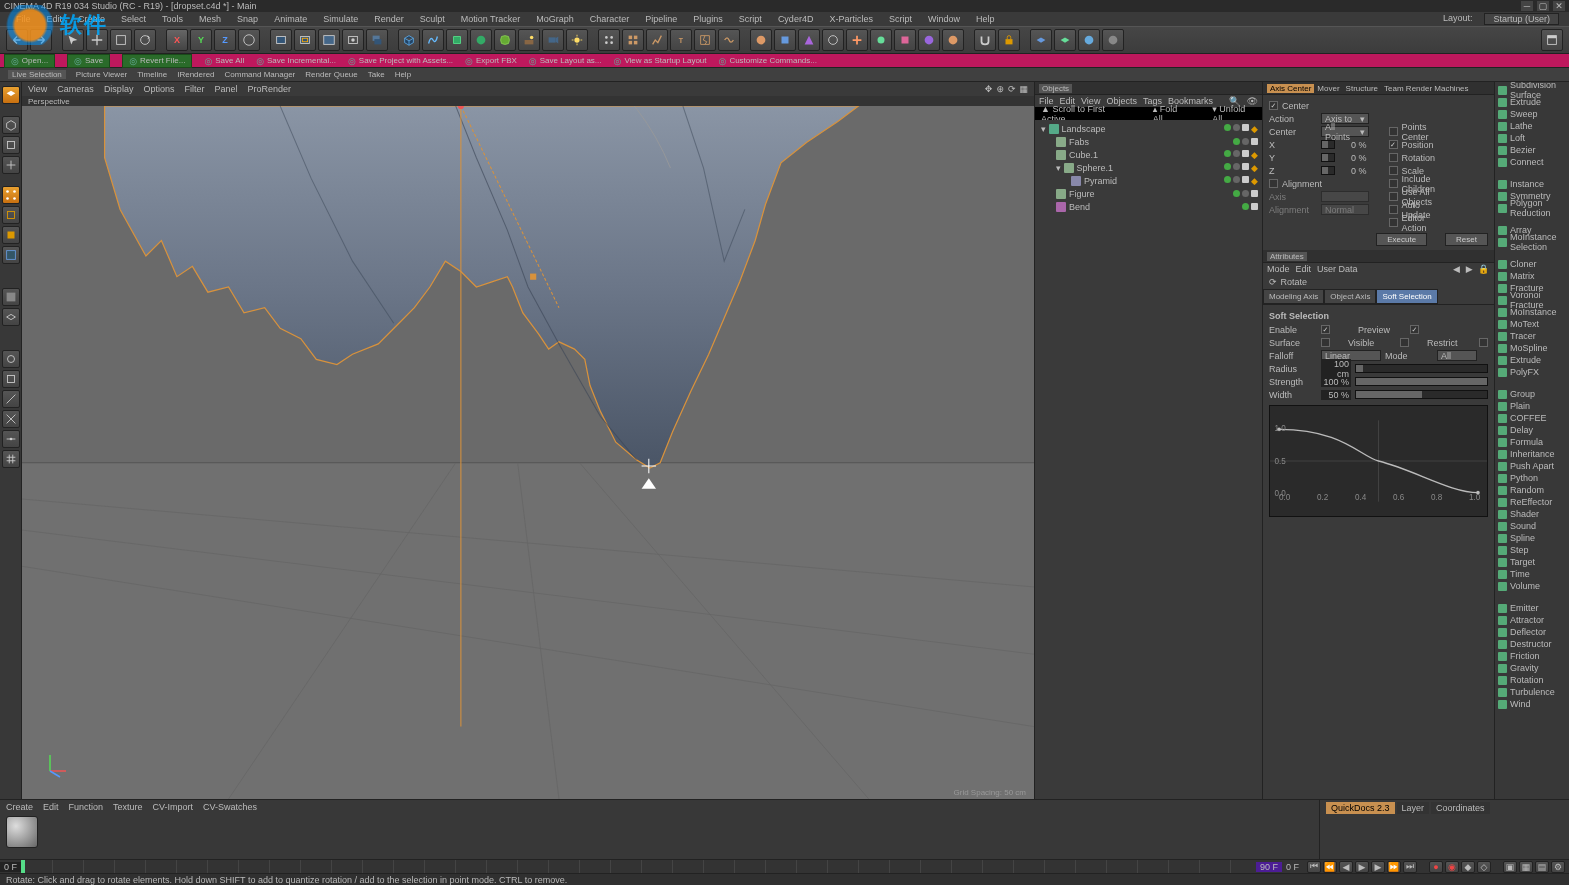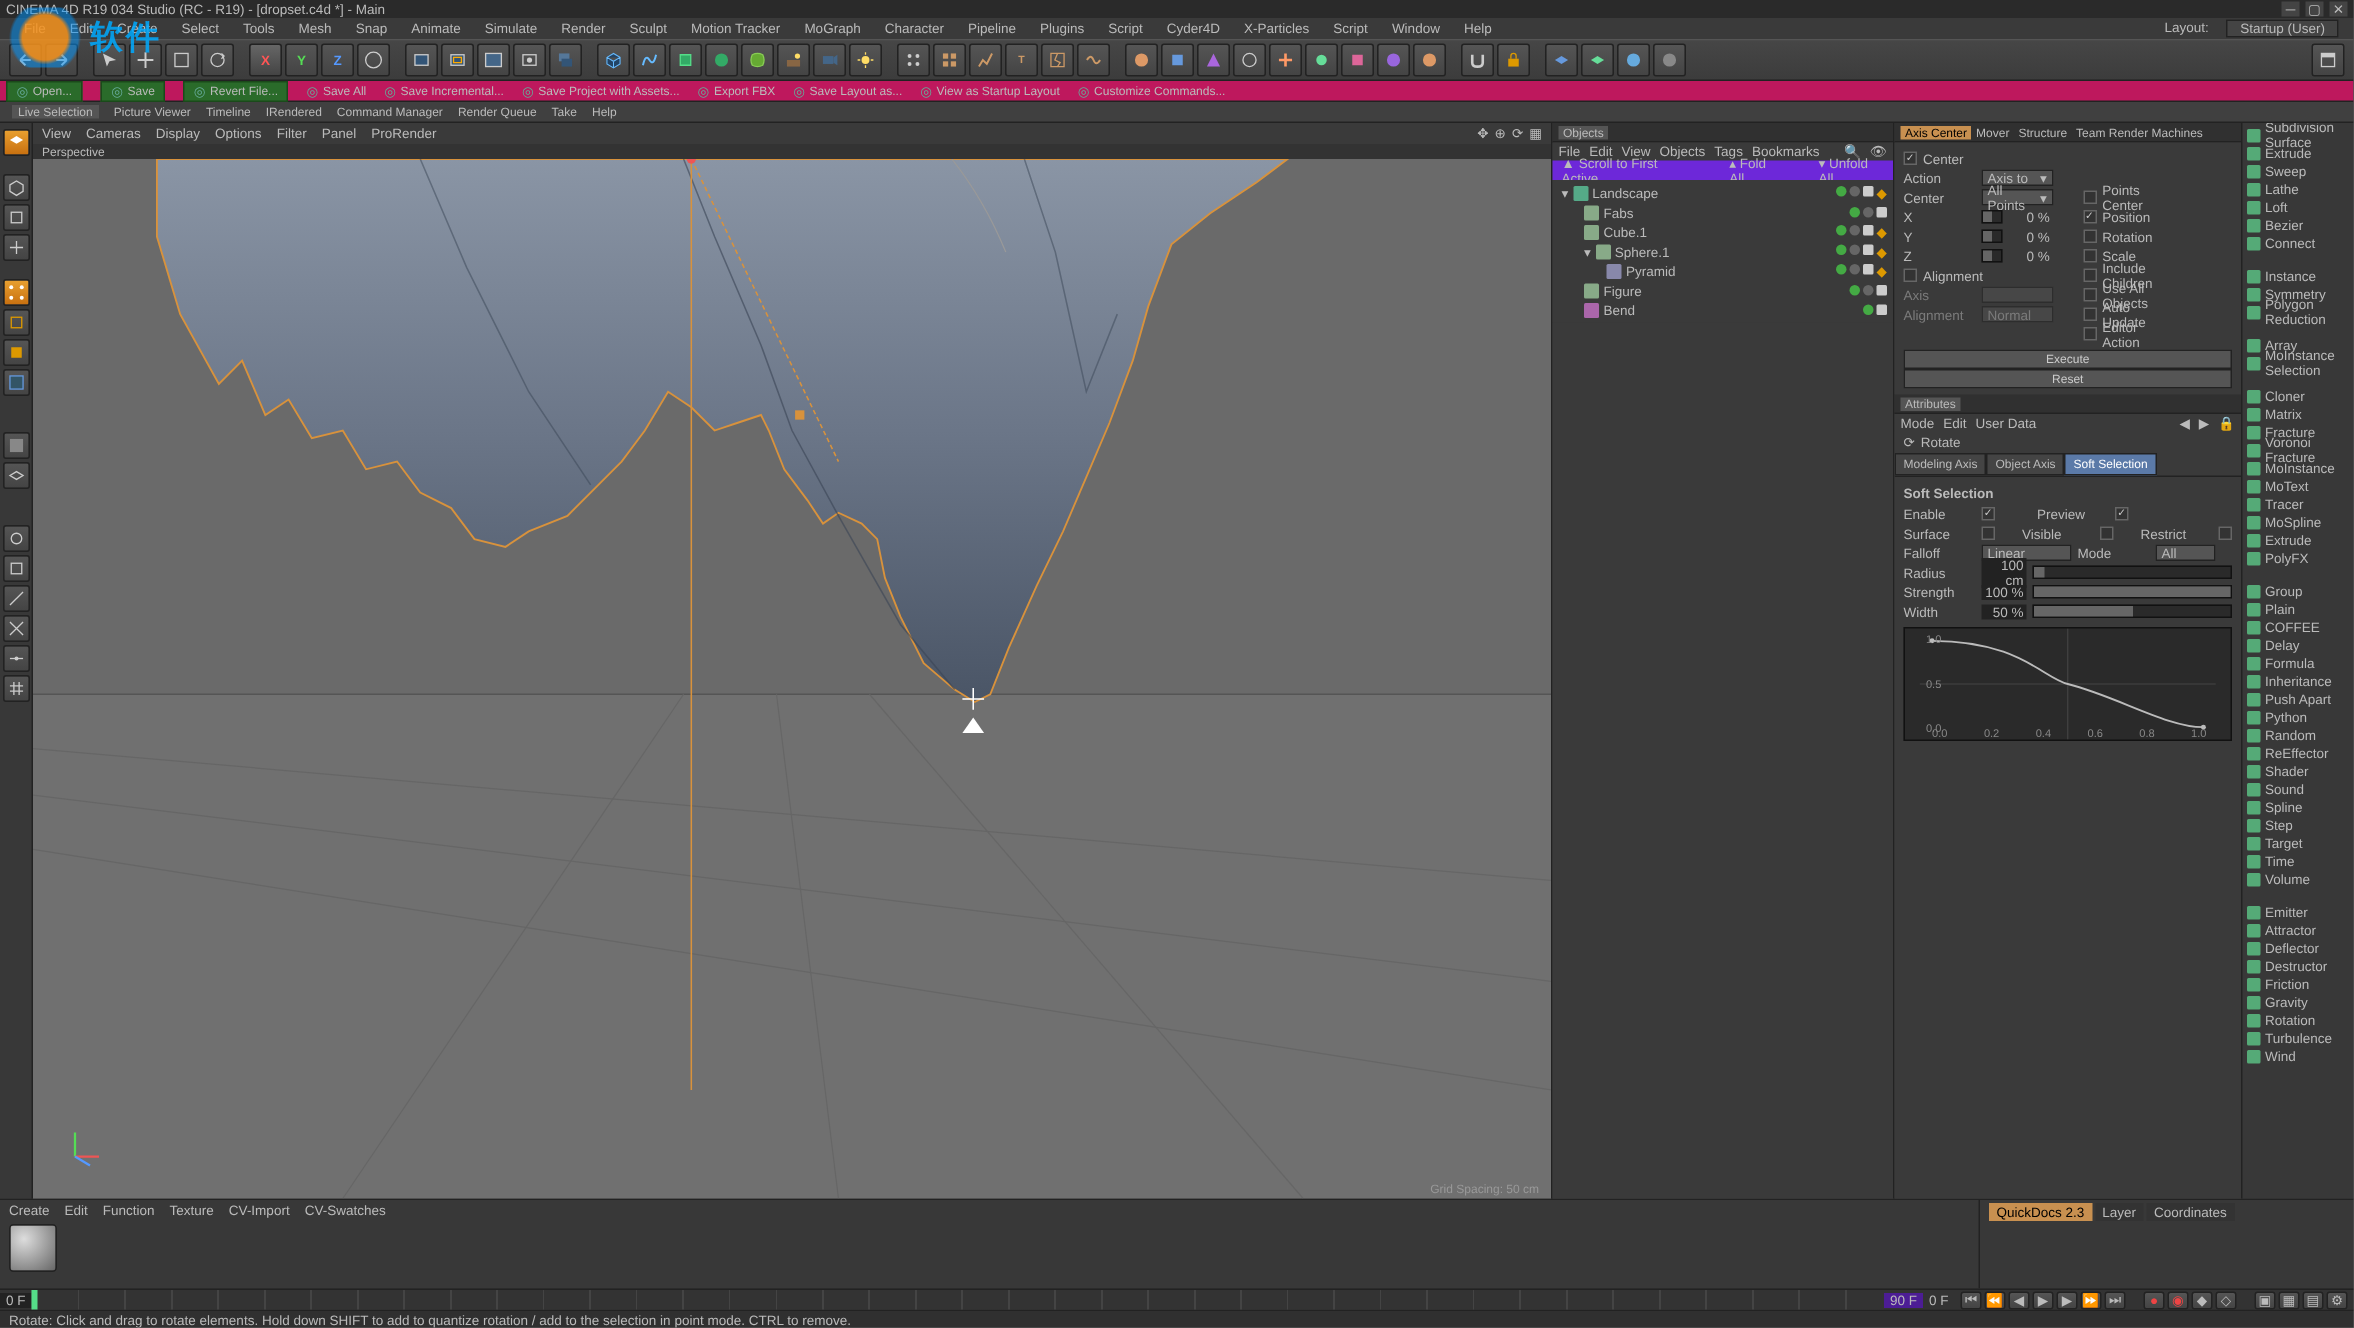--- a/index.html
+++ b/index.html
@@ -64,44 +64,44 @@
 
 .obj-tree { background: #3a3a3a; padding: 2px 0; font-size: 8px; min-height: 90px; }
 .obj-row { display: flex; align-items: center; height: 13px; padding-left: 6px; gap: 3px; cursor: pointer; }
 .obj-row .indent { width: 12px; }
 .obj-row .icon { width: 10px; height: 10px; background: #58a; border-radius: 1px; }
 .obj-row .dots { margin-left: auto; display: flex; gap: 2px; padding-right: 4px; }
 .obj-row .dots i { width: 7px; height: 7px; border-radius: 50%; display: inline-block; }
 .obj-row .dots .g { background: #4a4; }
 .obj-row .dots .gr { background: #666; }
 .obj-row .dots .ck { width: 7px; height: 7px; background: #ccc; border-radius: 1px; }
-.obj-toolbar { height: 13px; background: #6d28d9; display: flex; gap: 24px; align-items: center; padding: 0 6px; font-size: 8px; }
+.obj-toolbar { height: 13px; background: #000000; display: flex; gap: 24px; align-items: center; padding: 0 6px; font-size: 8px; }
 .obj-toolbar span { cursor: pointer; }
 
 
 .axis-panel { background: #3a3a3a; padding: 4px 6px; font-size: 8px; }
 .field-row { display: flex; align-items: center; height: 13px; gap: 4px; }
 .field-row label { width: 48px; }
 .field-row .dropdown { flex: 1; background: #555; border: 1px solid #222; height: 11px; padding: 0 3px; display: flex; align-items: center; justify-content: space-between; }
 .field-row .slider { flex: 1; height: 9px; background: #2a2a2a; border: 1px solid #111; position: relative; }
 .field-row .slider .fill { height: 100%; width: 50%; background: #666; }
 .field-row .numbox { width: 30px; text-align: right; padding-right: 2px; }
-.btn-row { display: flex; gap: 0; justify-content: flex-end; margin-top: 4px; flex-direction: column; }
+.btn-row { display: flex; gap: 18px; justify-content: flex-end; margin-top: 4px; }
 .btn-row button { background: #555; border: 1px solid #222; padding: 1px 10px; font-size: 8px; color: #ccc; cursor: pointer; }
 .two-col { display: flex; gap: 20px; }
 .two-col > div { flex: 1; }
 
 
 .attr-panel { flex: 1; background: #3a3a3a; display: flex; flex-direction: column; overflow: hidden; }
 .attr-tabs { display: flex; background: #3a3a3a; border-bottom: 1px solid #222; }
 .attr-tabs span { padding: 2px 5px; font-size: 8px; cursor: pointer; border: 1px solid #222; background: #444; }
 .attr-tabs .sel { background: #5b7aa8; color: #fff; }
 .attr-body { padding: 4px 6px; font-size: 8px; flex: 1; overflow: hidden; }
 .attr-body .section { font-weight: bold; margin: 2px 0; }
-.curve { height: 76px; background: #2a2a2a; border: 1px solid #111; margin: 4px 0; position: relative; }
+.curve { height: 112px; background: #2a2a2a; border: 1px solid #111; margin: 4px 0; position: relative; }
 .curve svg { width: 100%; height: 100%; }
 
 
 .cmdlist { width: 75px; background: #383838; border-left: 1px solid #222; display: flex; flex-direction: column; padding: 2px 0; gap: 0px; font-size: 8px; overflow: hidden; }
 .cmdlist .item { display: flex; align-items: center; height: 12px; padding-left: 3px; gap: 3px; cursor: pointer; }
 .cmdlist .item::before { content: ""; width: 9px; height: 9px; background: #5a7; border-radius: 1px; flex-shrink: 0; }
 .cmdlist .gap { height: 10px; }
 
 
 .matbar { height: 60px; background: #383838; border-top: 1px solid #222; display: flex; }

